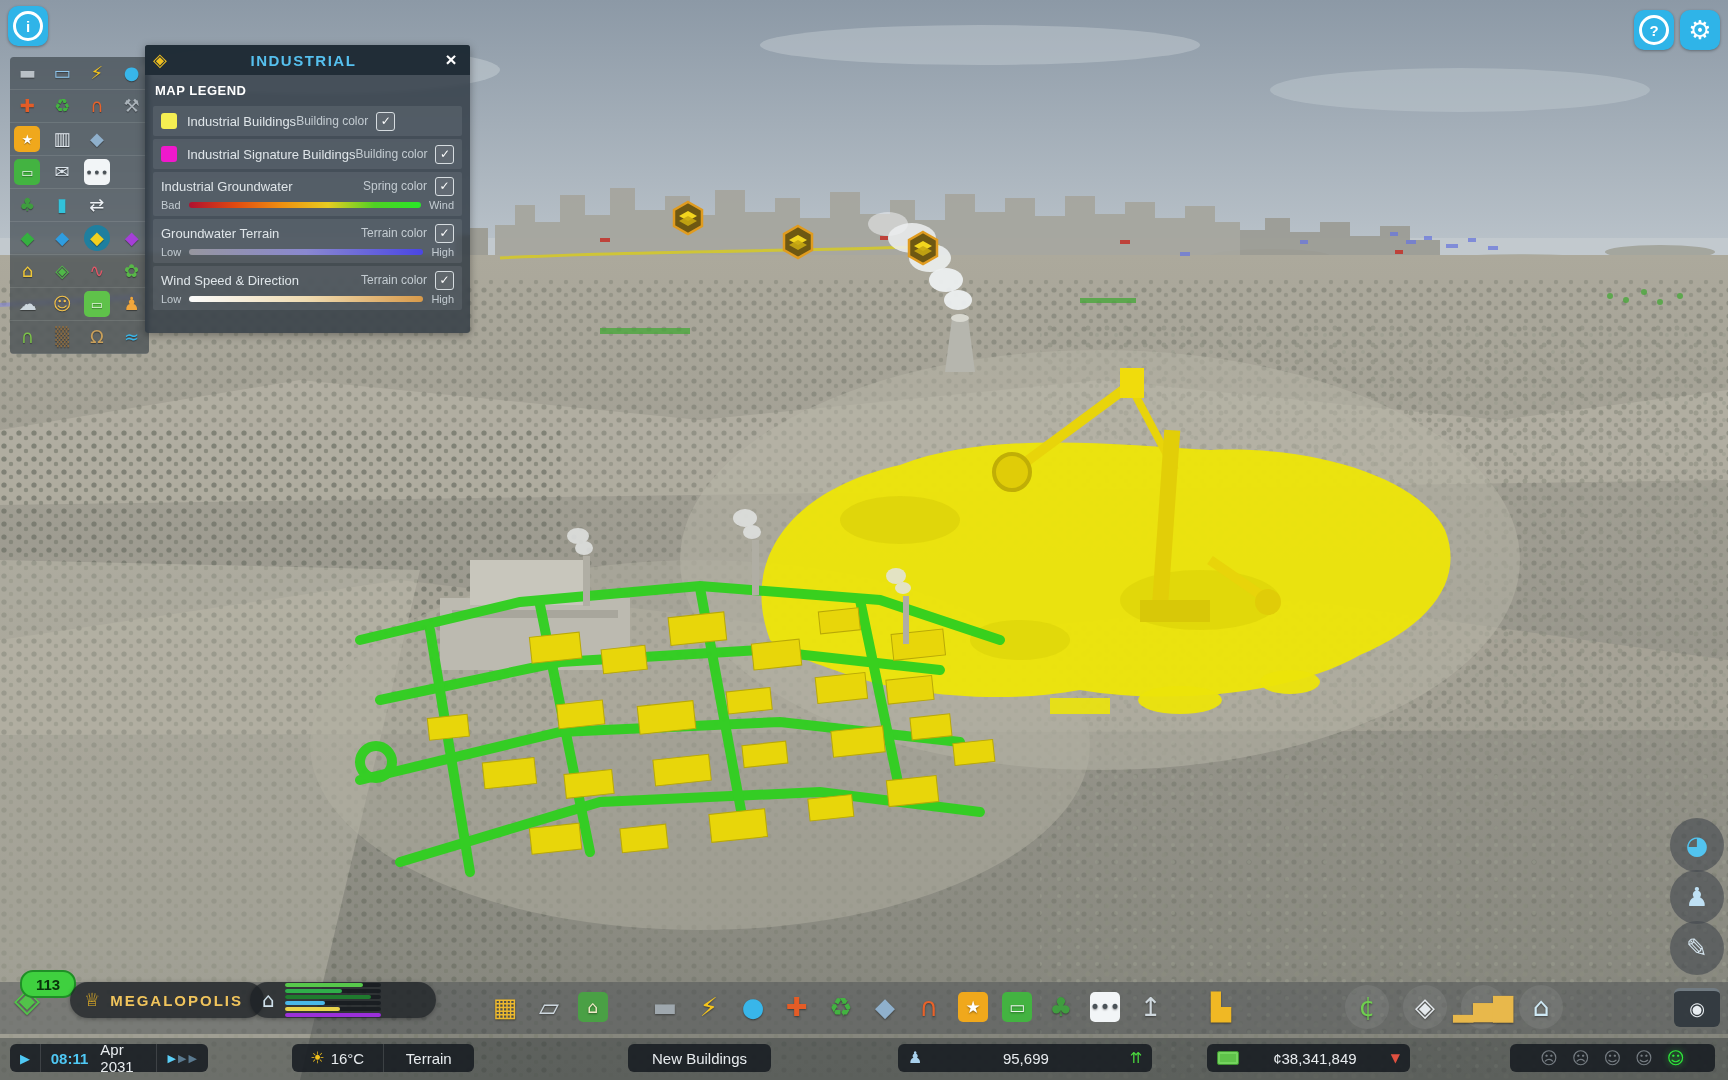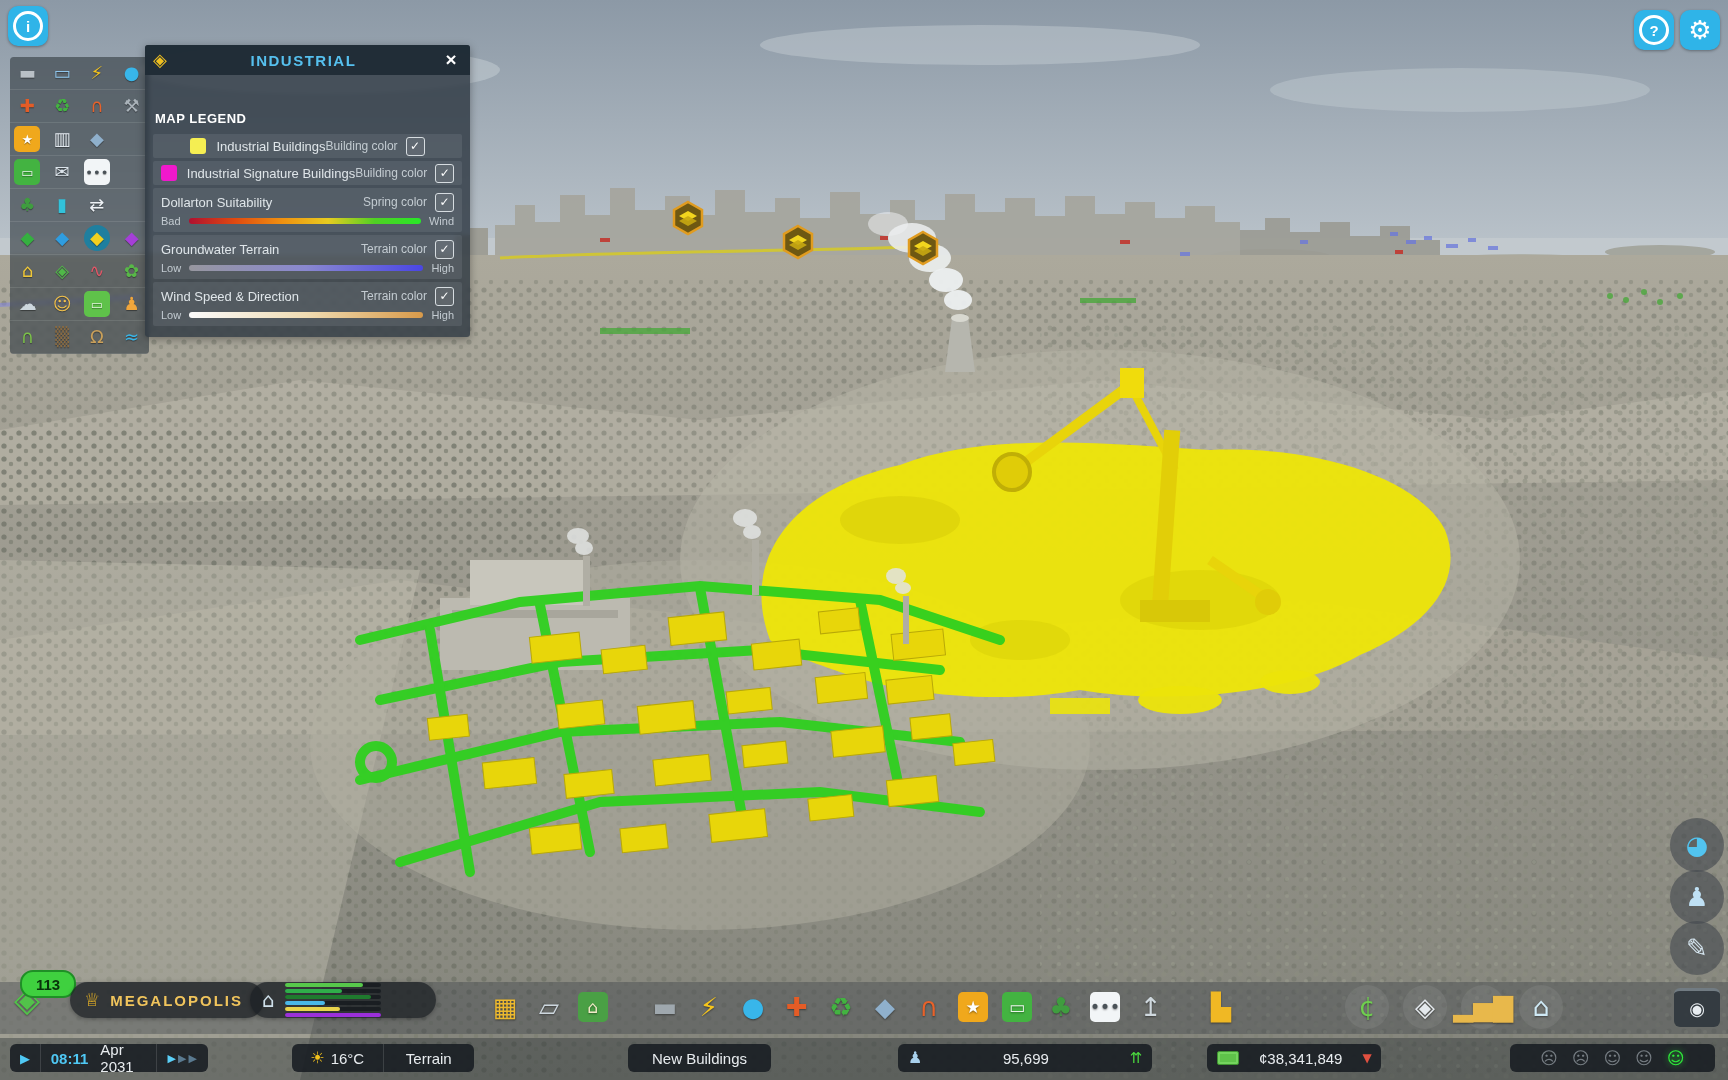--- a/index.html
+++ b/index.html
@@ -26,24 +26,24 @@
   .iv-cell .icon.icon-bg{font-size:13px;}
   .iv-sel{background:#1f7f9f;border-radius:50%;}
   
   #legend-panel{left:145px;top:45px;width:325px;background:rgba(44,54,64,.80);
                 border-radius:3px;box-shadow:0 2px 8px rgba(0,0,0,.35);backdrop-filter:blur(2px);}
   #legend-header{height:30px;background:rgba(30,42,52,.92);display:flex;align-items:center;
                  padding:0 8px;border-radius:3px 3px 0 0;}
   #legend-title{flex:1;text-align:center;color:#56c0ee;font-size:15px;letter-spacing:1.5px;font-weight:bold;}
   #legend-close{width:22px;height:22px;display:flex;align-items:center;justify-content:center;
                 color:#fff;font-size:19px;font-weight:bold;cursor:pointer;}
-  #legend-body{padding:6px 8px 8px 8px;margin-top:28px;}
+  #legend-body{padding:6px 8px 20px 8px;}
   #legend-section{font-size:13px;font-weight:bold;color:#fff;letter-spacing:.5px;margin:2px 0 8px 2px;}
   .lg-row{background:rgba(140,150,160,.20);border-radius:2px;margin-bottom:3px;padding:0 8px;}
-  .lg-row.swatch-row{height:24px;display:flex;align-items:center;justify-content:center;}
+  .lg-row.swatch-row{height:30px;display:flex;align-items:center;}
   .lg-row.grad-row{height:44px;display:flex;flex-direction:column;justify-content:center;}
   .lg-top{display:flex;align-items:center;height:22px;}
   .lg-swatch{width:16px;height:16px;border-radius:3px;margin-right:10px;flex:none;}
   .lg-label{font-size:13px;color:#dfe5e9;flex:1;white-space:nowrap;}
   .lg-right{font-size:12px;color:#c3cbd1;margin-right:8px;white-space:nowrap;}
   .lg-check{width:17px;height:17px;border:1.5px solid #d6dce0;border-radius:3px;flex:none;
             background:rgba(255,255,255,.07);display:flex;align-items:center;justify-content:center;
             font-size:12px;color:#fff;cursor:pointer;font-family:"DejaVu Sans",sans-serif;}
   .lg-bottom{display:flex;align-items:center;height:16px;}
   .lg-min,.lg-max{font-size:11px;color:#c3cbd1;}
@@ -427,21 +427,21 @@
           <div class="lg-row swatch-row">
             <div class="lg-top">
               <span class="lg-swatch" style="background: rgb(240, 24, 204);"></span>
               <span class="lg-label">Industrial Signature Buildings</span>
               <span class="lg-right">Building color</span>
               <span class="lg-check">✓</span>
             </div>
           </div>
           <div class="lg-row grad-row">
             <div class="lg-top">
-              <span class="lg-label">Dollarton Suitability</span>
+              <span class="lg-label">Industrial Groundwater</span>
               <span class="lg-right">Spring color</span>
               <span class="lg-check">✓</span>
             </div>
             <div class="lg-bottom">
               <span class="lg-min">Bad</span>
               <span class="lg-bar" style="background: linear-gradient(90deg, rgb(176, 16, 48), rgb(224, 74, 16), rgb(240, 144, 16), rgb(232, 204, 32), rgb(80, 208, 36), rgb(40, 232, 40));"></span>
               <span class="lg-max">Wind</span>
             </div>
           </div>
           <div class="lg-row grad-row">
@@ -612,21 +612,21 @@
   <div class="seg" style="left:898px;width:254px">
     <span class="cell">
         <span class="icon" id="pop-icon" style="font-size: 16px; color: rgb(168, 208, 236);">♟</span>
       </span>
     <span class="cell" style="flex:1;justify-content:center">95,699</span>
     <span class="cell">
         <span class="icon" id="pop-trend" style="font-size: 15px; color: rgb(74, 216, 62);">⇈</span>
       </span>
   </div>
 
-  <div class="seg" style="left:1207px;width:174px">
+  <div class="seg" style="left:1207px;width:203px">
     <span class="cell">
         <span class="money-bill"></span>
       </span>
     <span class="cell" style="flex:1;justify-content:center">¢38,341,849</span>
     <span class="cell">
         <span class="icon" id="money-trend" style="font-size: 12px; color: rgb(224, 80, 64);">▼</span>
       </span>
   </div>
 
   <div class="seg" style="left:1510px;width:205px;justify-content:center" id="faces-seg">

